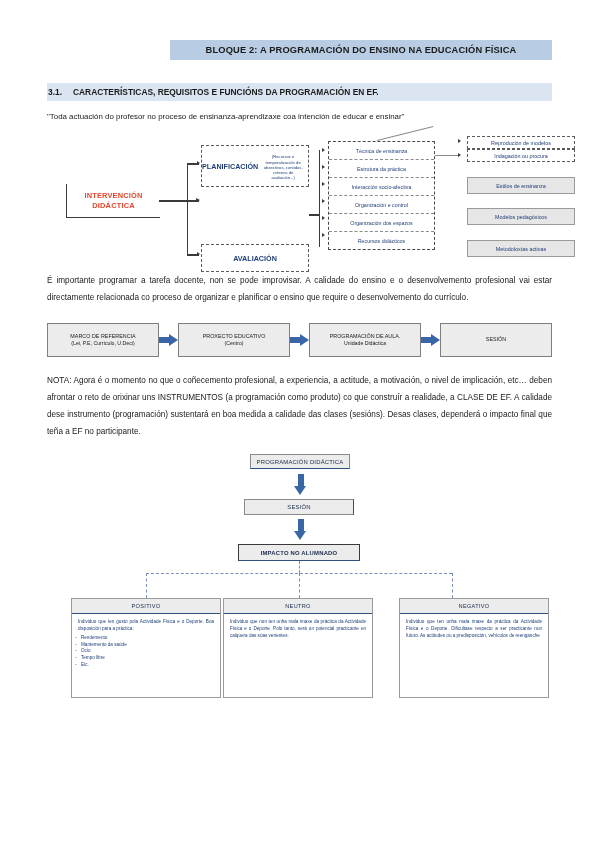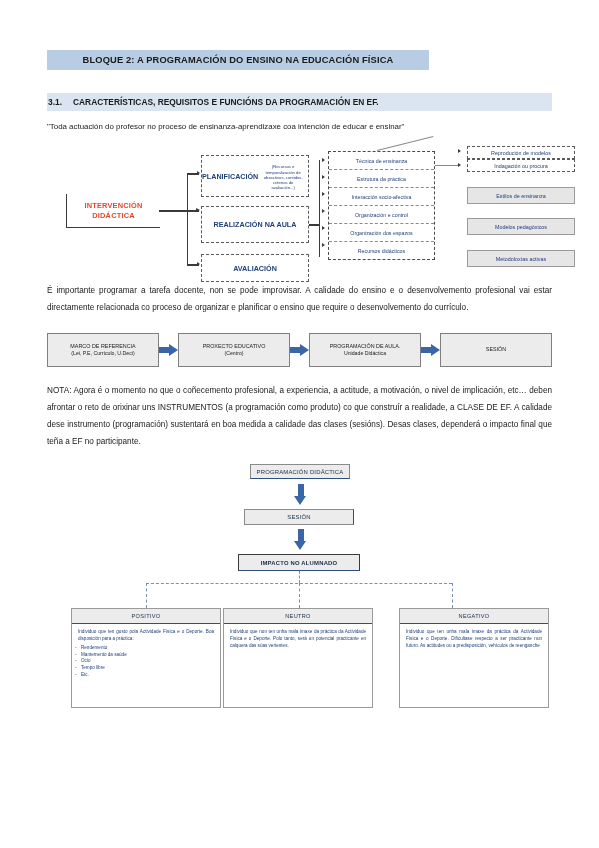--- a/index.html
+++ b/index.html
@@ -7,21 +7,21 @@
     width:599px;height:848px;
     background:#ffffff;
     font-family:"Liberation Sans", sans-serif;
     color:#1a1a1a;
     overflow:hidden;
     position:relative;
   }
   .page{position:relative;width:599px;height:848px;box-sizing:border-box;padding:0 47px;}
 
   
-  .banner-wrap{margin-top:50px;display:flex;justify-content:flex-start;}
+  .banner-wrap{margin-top:40px;display:flex;justify-content:flex-end;}
   .banner{
     background:#b8cce4;
     color:#1a1a1a;
     font-weight:bold;
     font-size:9.3px;
     letter-spacing:.15px;
     text-align:center;
     padding:5px 14px 5px 14px;
     width:382px;
     box-sizing:border-box;
@@ -175,23 +175,20 @@
     <div class="ln" style="left:140px;top:67px;width:12px;height:1.4px;"></div>
     <div class="ln" style="left:140px;top:121px;width:12px;height:1.2px;"></div>
     <div class="arrowhead thin" style="left:150px;top:28px;"></div>
     <div class="arrowhead" style="left:149px;top:64.5px;"></div>
     <div class="arrowhead thin" style="left:150px;top:119px;"></div>
 
     <div class="dashbox b-plan">
       <div class="t">PLANIFICACIÓN</div>
       <div class="s">(Recursos e temporalización de obxectivos, contidos, criterios de avaliación...)</div>
     </div>
-    <div class="dashbox b-real">
-      <div class="t">REALIZACIÓN NA AULA</div>
-    </div>
     <div class="dashbox b-aval">
       <div class="t">AVALIACIÓN</div>
     </div>
 
     <div class="ln" style="left:262px;top:81px;width:10px;height:1.2px;"></div>
     <div class="ln" style="left:272px;top:17px;width:1.2px;height:97px;"></div>
 
     <div class="midcol">
       <div class="mrow">Técnica de ensinanza</div>
       <div class="mrow">Estrutura da práctica</div>

